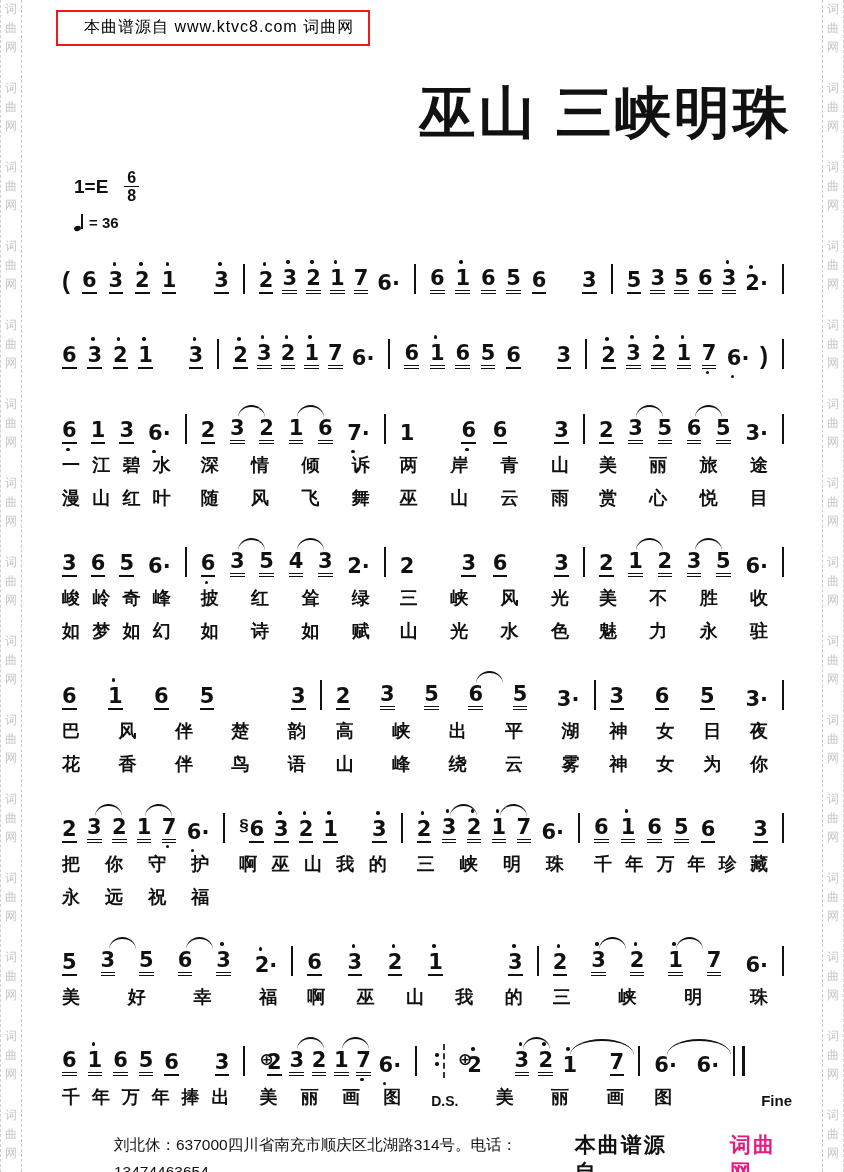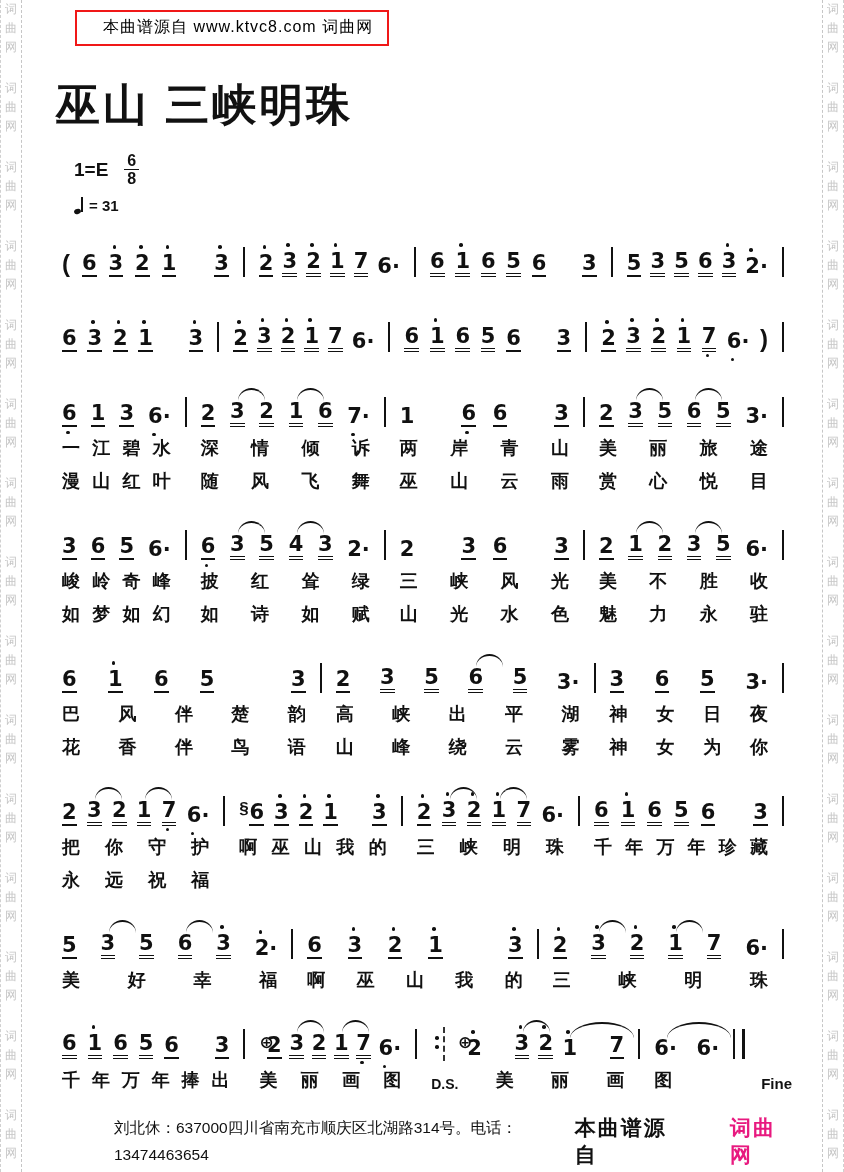--- a/index.html
+++ b/index.html
@@ -12,21 +12,21 @@
   .wmcol.right{right:0;border-left:1px dashed #c6c6c6;border-right:1px dashed #d0d0d0;}
   .wmcol span{display:block;text-align:center;font-size:12px;line-height:19px;color:#c6c6c6;}
   .wmcol .grp{margin-bottom:22px;}
 
   
   #content{position:absolute;left:30px;right:30px;top:0;padding:0 22px 0 26px;}
 
   .topbox{display:inline-block;margin:10px 0 0 0;padding:5px 14px 6px 26px;
           border:2px solid #f01818;font-size:16px;letter-spacing:1px;color:#000;}
 
-  .title{text-align:left;margin-top:30px;font-size:44px;font-weight:700;letter-spacing:3px;}
+  .title{text-align:right;margin-top:30px;font-size:56px;font-weight:700;letter-spacing:3px;}
 
   .inforow{display:flex;justify-content:space-between;margin-top:18px;flex-direction:column;}
   .keyblock{padding-left:18px;}
   .keysig{display:flex;align-items:center;font-size:19px;font-weight:700;}
   .meter{display:inline-flex;flex-direction:column;align-items:center;margin-left:16px;
          font-size:16px;line-height:15px;font-weight:700;}
   .meter .num{border-bottom:1.5px solid #111;padding:0 3px 1px;}
   .meter .den{padding-top:1px;}
   .tempo{margin-top:10px;font-size:15px;font-weight:700;display:flex;align-items:center;}
   .qnote{display:inline-block;position:relative;width:11px;height:19px;margin-right:4px;}
@@ -227,38 +227,38 @@
         <span>网</span>
       </div>
       <div class="grp">
         <span>词</span>
         <span>曲</span>
         <span>网</span>
       </div>
     </div>
 
   <div id="content">
-    <div class="topbox" style="border-color: rgb(240, 24, 24); margin-left: 19px;">
+    <div class="topbox" style="border-color: rgb(240, 24, 24);">
       <span>本曲谱源自 www.ktvc8.com 词曲网</span>
     </div>
 
     <div class="title">巫山 三峡明珠</div>
 
     <div class="inforow">
       <div class="keyblock">
         <div class="keysig">
           <span>1=E</span>
           <span class="meter">
             <span class="num">6</span>
             <span class="den">8</span>
           </span>
         </div>
         <div class="tempo">
           <span class="qnote"></span>
-          <span>= 31</span>
+          <span>= 36</span>
         </div>
       </div>
     </div>
 
     <div id="score">
         <div class="sysline intro">
           <div class="measure" style="flex-grow: 7;">
             <div class="mnotes">
               <span class="paren">(</span>
               <span class="tk ul1">6</span>

